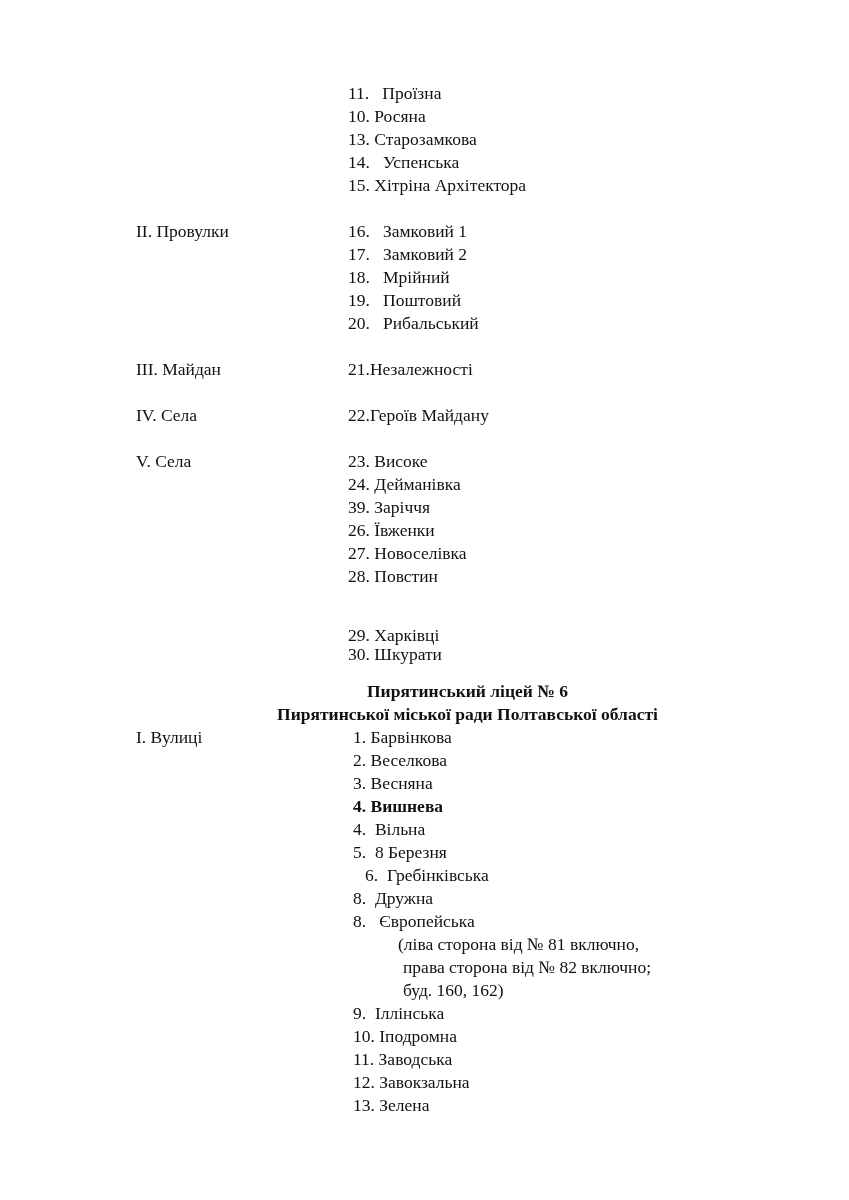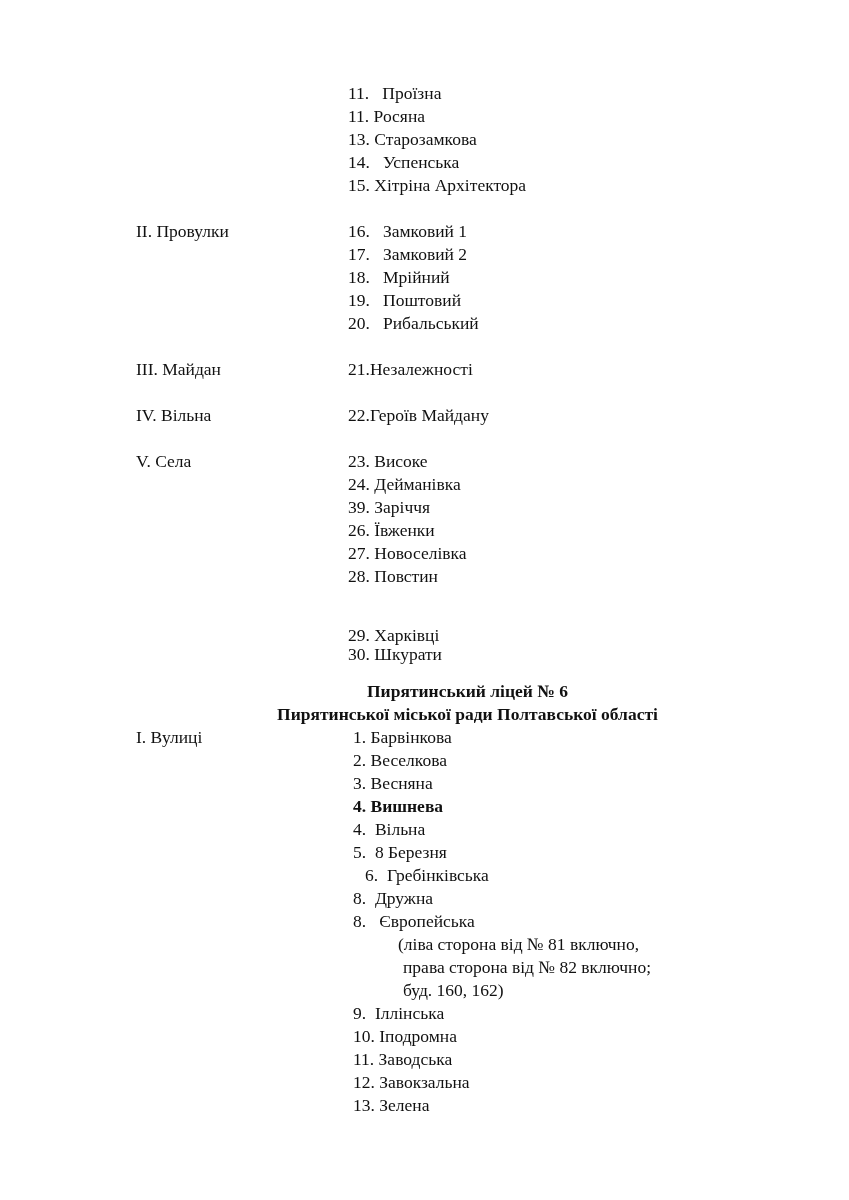--- a/index.html
+++ b/index.html
@@ -6,33 +6,33 @@
   body { width: 849px; height: 1200px; position: relative; overflow: hidden;
          font-family: "Liberation Serif", "DejaVu Serif", serif; font-size: 17.5px; color: #111; }
   .line { position: absolute; white-space: pre; line-height: 22px; }
   .bold { font-weight: bold; }
 </style>
 </head>
 <body>
 
 <div id="doc">
     <div class="line " style="left: 348px; top: 82px;">11.   Проїзна</div>
-    <div class="line " style="left: 348px; top: 105px;">11. Росяна</div>
+    <div class="line " style="left: 348px; top: 105px;">10. Росяна</div>
     <div class="line " style="left: 348px; top: 128px;">13. Старозамкова</div>
     <div class="line " style="left: 348px; top: 151px;">14.   Успенська</div>
     <div class="line " style="left: 348px; top: 174px;">15. Хітріна Архітектора</div>
     <div class="line " style="left: 136px; top: 220px;">II. Провулки</div>
     <div class="line " style="left: 348px; top: 220px;">16.   Замковий 1</div>
     <div class="line " style="left: 348px; top: 243px;">17.   Замковий 2</div>
     <div class="line " style="left: 348px; top: 266px;">18.   Мрійний</div>
     <div class="line " style="left: 348px; top: 289px;">19.   Поштовий</div>
     <div class="line " style="left: 348px; top: 312px;">20.   Рибальський</div>
     <div class="line " style="left: 136px; top: 358px;">III. Майдан</div>
     <div class="line " style="left: 348px; top: 358px;">21.Незалежності</div>
-    <div class="line " style="left: 136px; top: 404px;">IV. Вільна</div>
+    <div class="line " style="left: 136px; top: 404px;">IV. Села</div>
     <div class="line " style="left: 348px; top: 404px;">22.Героїв Майдану</div>
     <div class="line " style="left: 136px; top: 450px;">V. Села</div>
     <div class="line " style="left: 348px; top: 450px;">23. Високе</div>
     <div class="line " style="left: 348px; top: 473px;">24. Дейманівка</div>
     <div class="line " style="left: 348px; top: 496px;">39. Заріччя</div>
     <div class="line " style="left: 348px; top: 519px;">26. Ївженки</div>
     <div class="line " style="left: 348px; top: 542px;">27. Новоселівка</div>
     <div class="line " style="left: 348px; top: 565px;">28. Повстин</div>
     <div class="line " style="left: 348px; top: 588px; margin-top: 36px;">29. Харківці</div>
     <div class="line " style="left: 348px; top: 611px; margin-top: 32px;">30. Шкурати</div>

